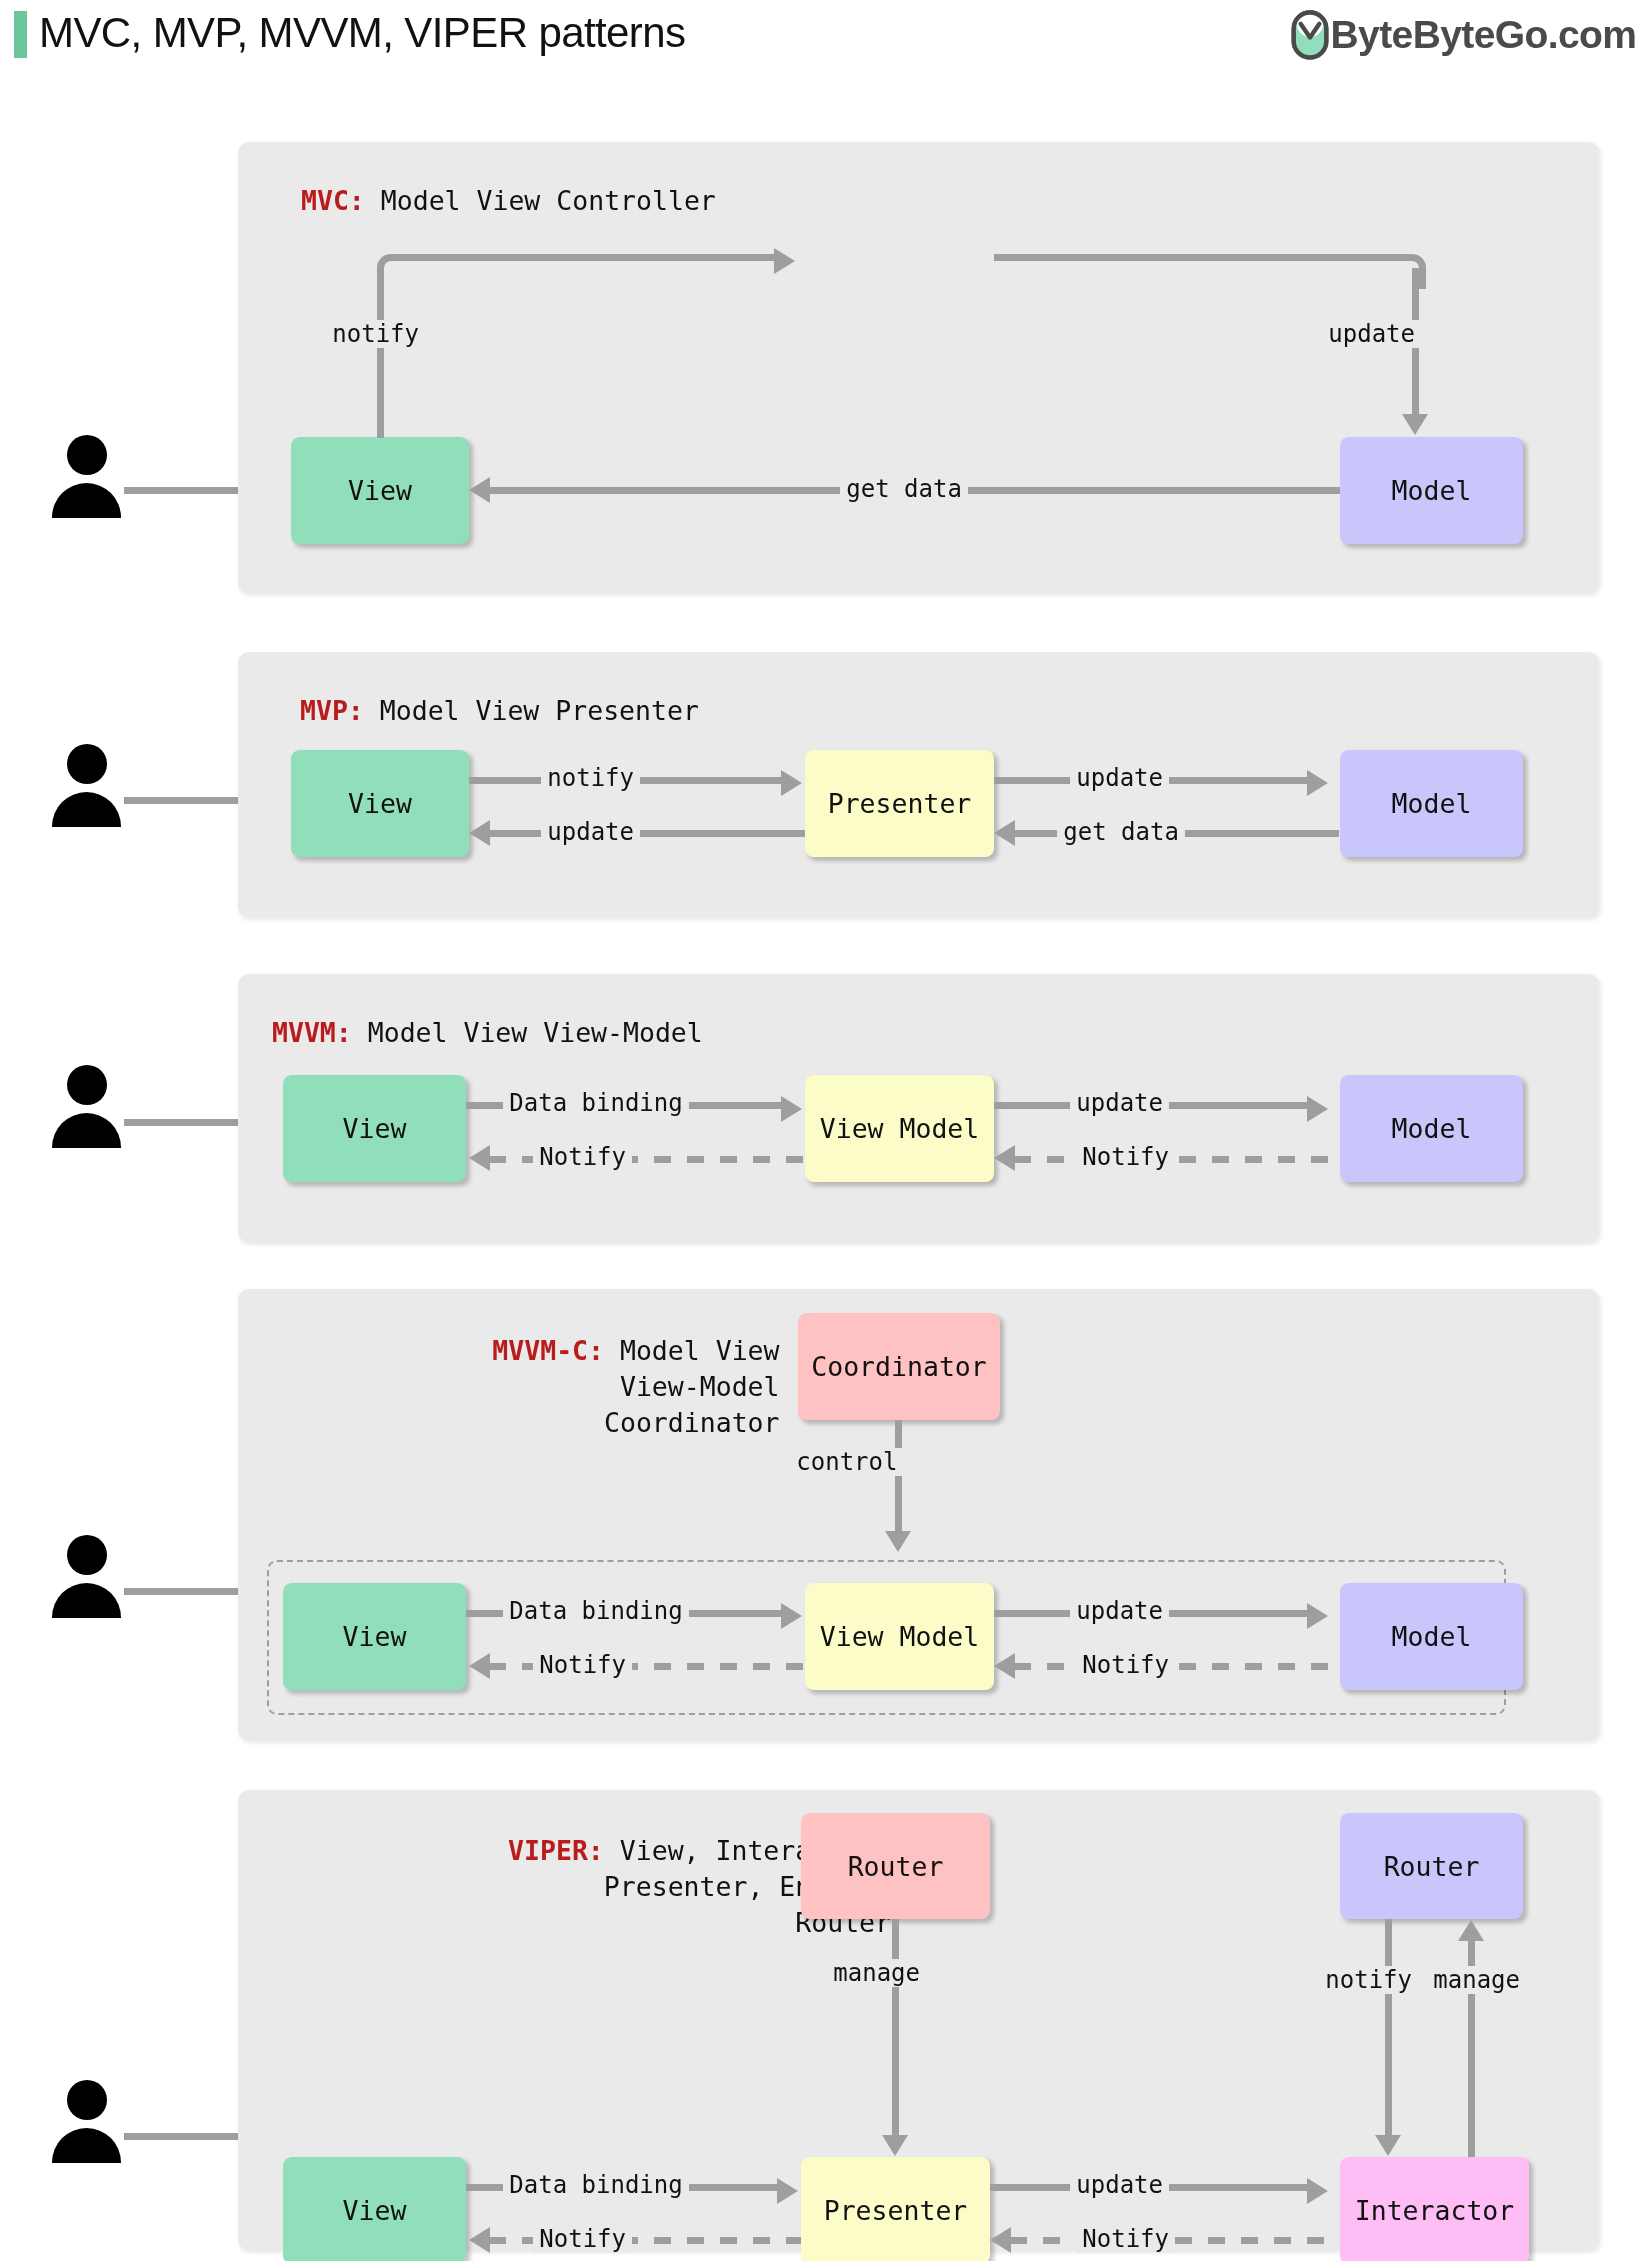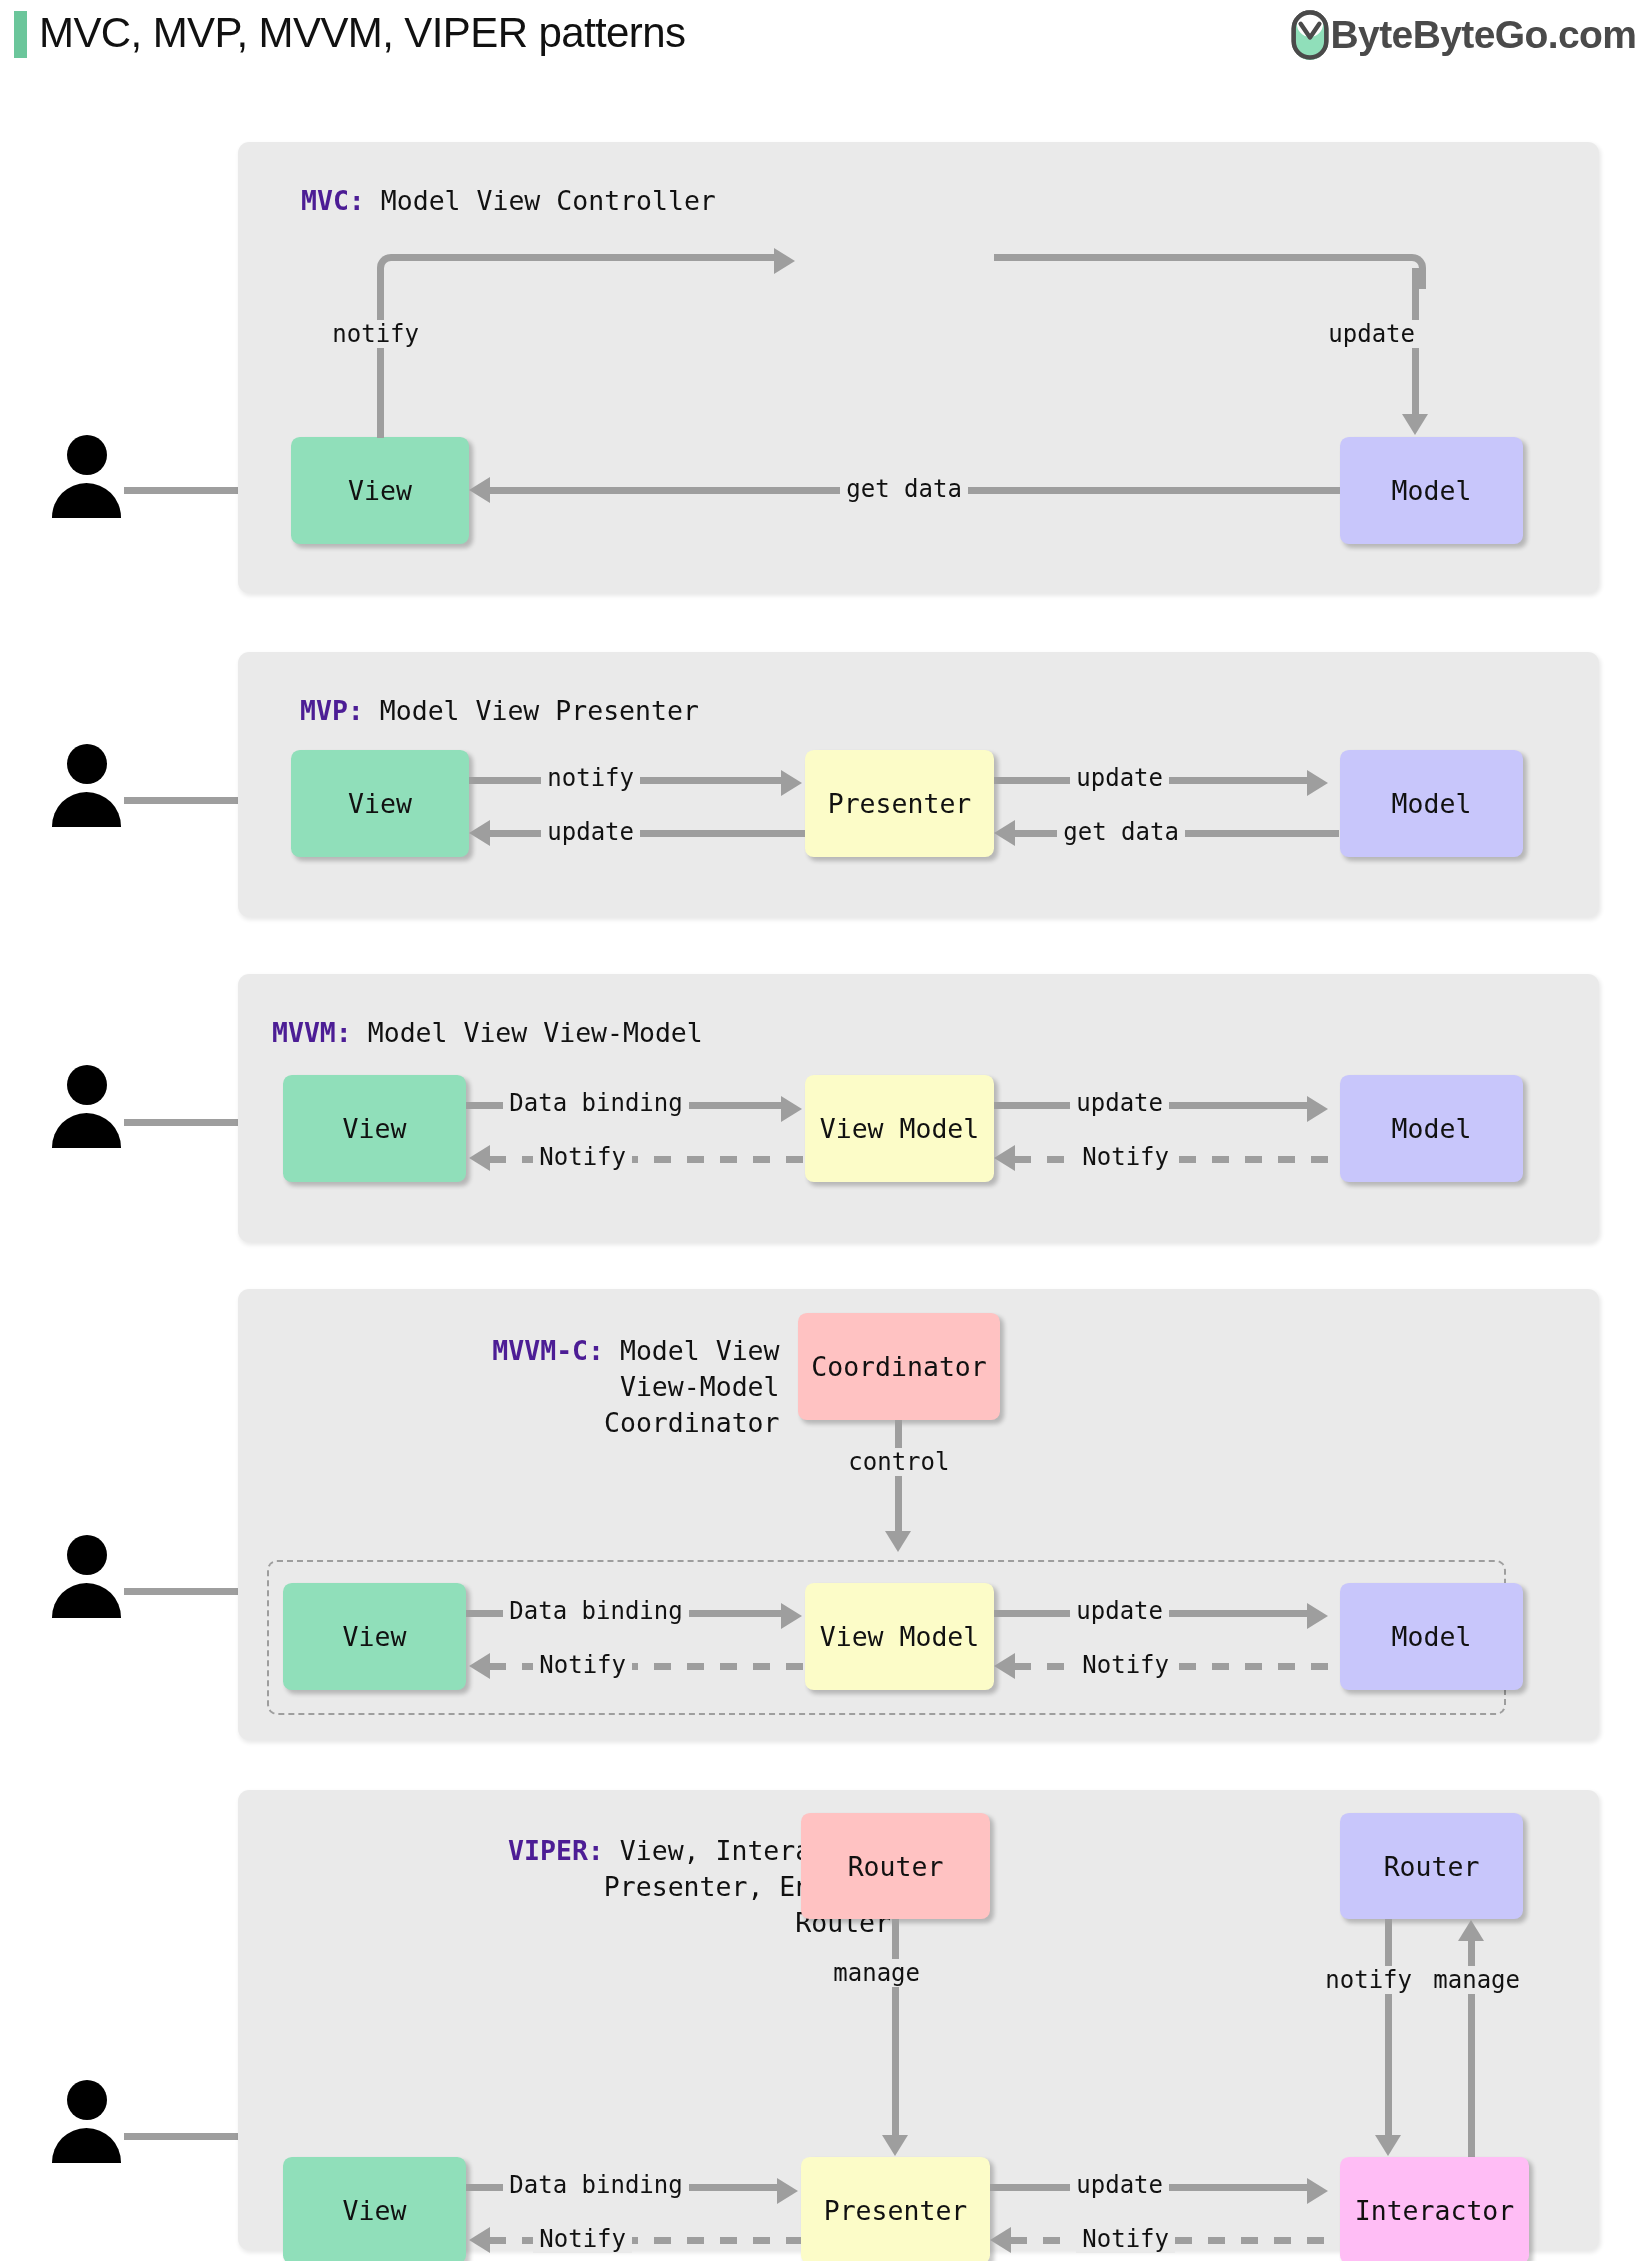--- a/index.html
+++ b/index.html
@@ -31,21 +31,21 @@
   .sec-mvc   {top:142px; width:1361px;height:451px;}
   .sec-mvp   {top:652px;width:1361px;height:265px;}
   .sec-mvvm  {top:974px;width:1361px;height:268px;}
   .sec-mvvmc {top:1289px;width:1361px;height:451px;}
   .sec-viper {top:1790px;width:1361px;height:460px;}
 
   
   .sec-title{
     position:absolute;font-size:26.5px;line-height:36px;color:#111;white-space:pre;
   }
-  .sec-title .key{color:#4c1d95;font-weight:bold;}
+  .sec-title .key{color:#b91c1c;font-weight:bold;}
   .t-mvc  {left:63px;top:41px;}
   .t-mvp  {left:62px;top:41px;}
   .t-mvvm {left:34px;top:41px;}
   .t-mvvmc{left:31.5px;top:44px;text-align:right;}
   .t-viper{left:29px;top:43px;text-align:right;}
 
   
   .node{
     position:absolute;border-radius:8.8px;display:flex;align-items:center;justify-content:center;
     font-size:26.5px;color:#111;box-shadow:3.2px 3.8px 4.4px rgba(0,0,0,0.22);white-space:nowrap;
@@ -205,21 +205,21 @@
 <div class="line h" style="left:124px;top:1588px;width:151px;"></div>
 <div class="arrow ar-r" style="left:271px;top:1582px;"></div>
 
 <div class="panel sec-mvvmc">
   <div class="sec-title t-mvvmc" style="width:510px;"><span class="key">MVVM-C:</span><span> Model View</span><br><span>View-Model</span><br><span>Coordinator</span></div>
 
   <div class="node n-red" style="left:560px;top:24px;width:202px;height:107px;">Coordinator</div>
 
   <div class="line v" style="left:657px;top:131px;height:113px;"></div>
   <div class="arrow ar-d" style="left:647px;top:242px;"></div>
-  <div class="elabel" style="left:604px;top:159px;">control</div>
+  <div class="elabel" style="left:552px;top:159px;">control</div>
 
   <div class="dashbox" style="left:29px;top:271px;width:1235px;height:151px;"></div>
 
   <div class="node n-green" style="left:45px;  top:294px;width:183px;height:107px;">View</div>
   <div class="node n-yellow" style="left:567px; top:294px;width:189px;height:107px;">View Model</div>
   <div class="node n-purple" style="left:1102px;top:294px;width:183px;height:107px;">Model</div>
 
   <div class="line h" style="left:228px;top:321px;width:318px;"></div>
   <div class="arrow ar-r" style="left:543px;top:314px;"></div>
   <div class="elabel" style="left:265px;top:308px;">Data binding</div>

